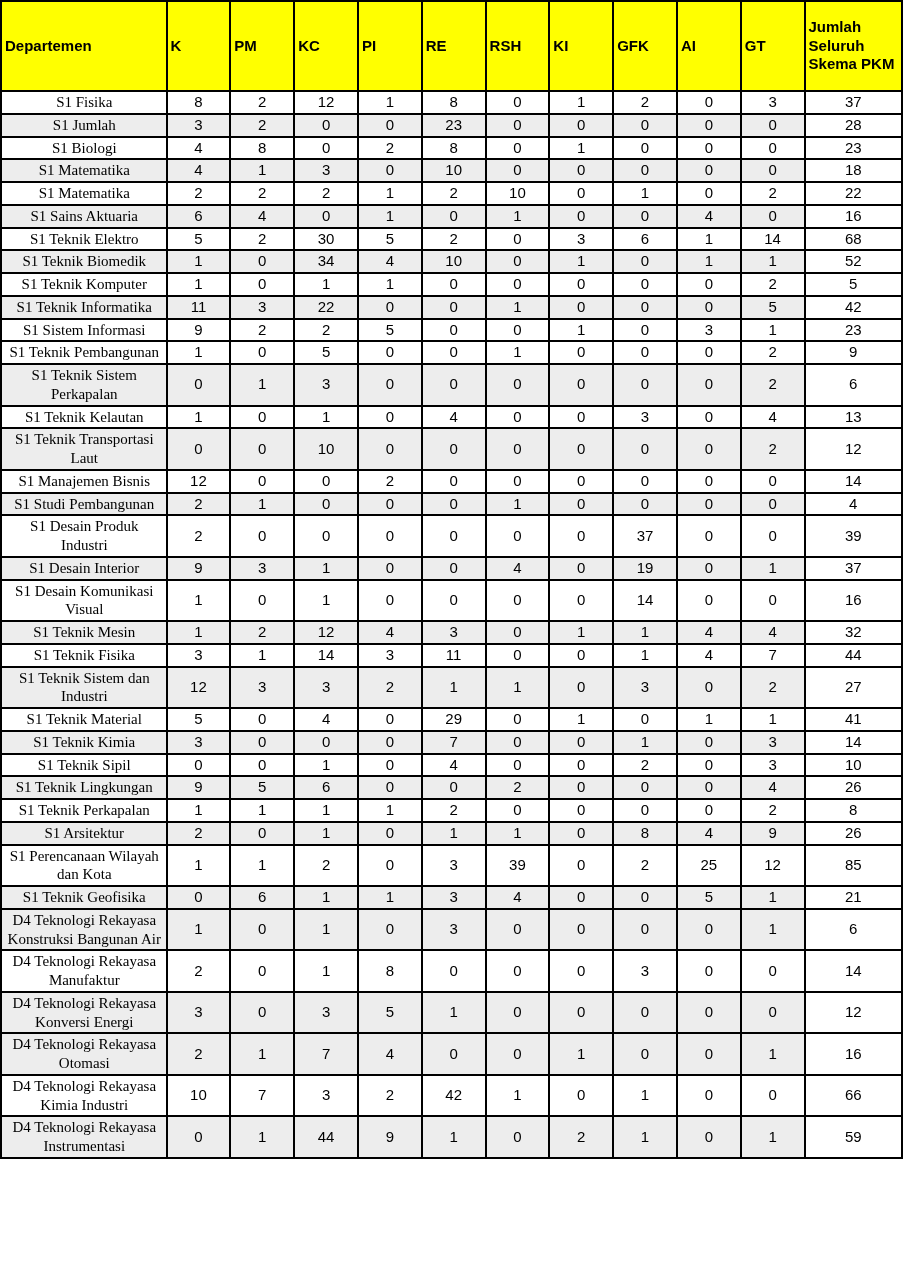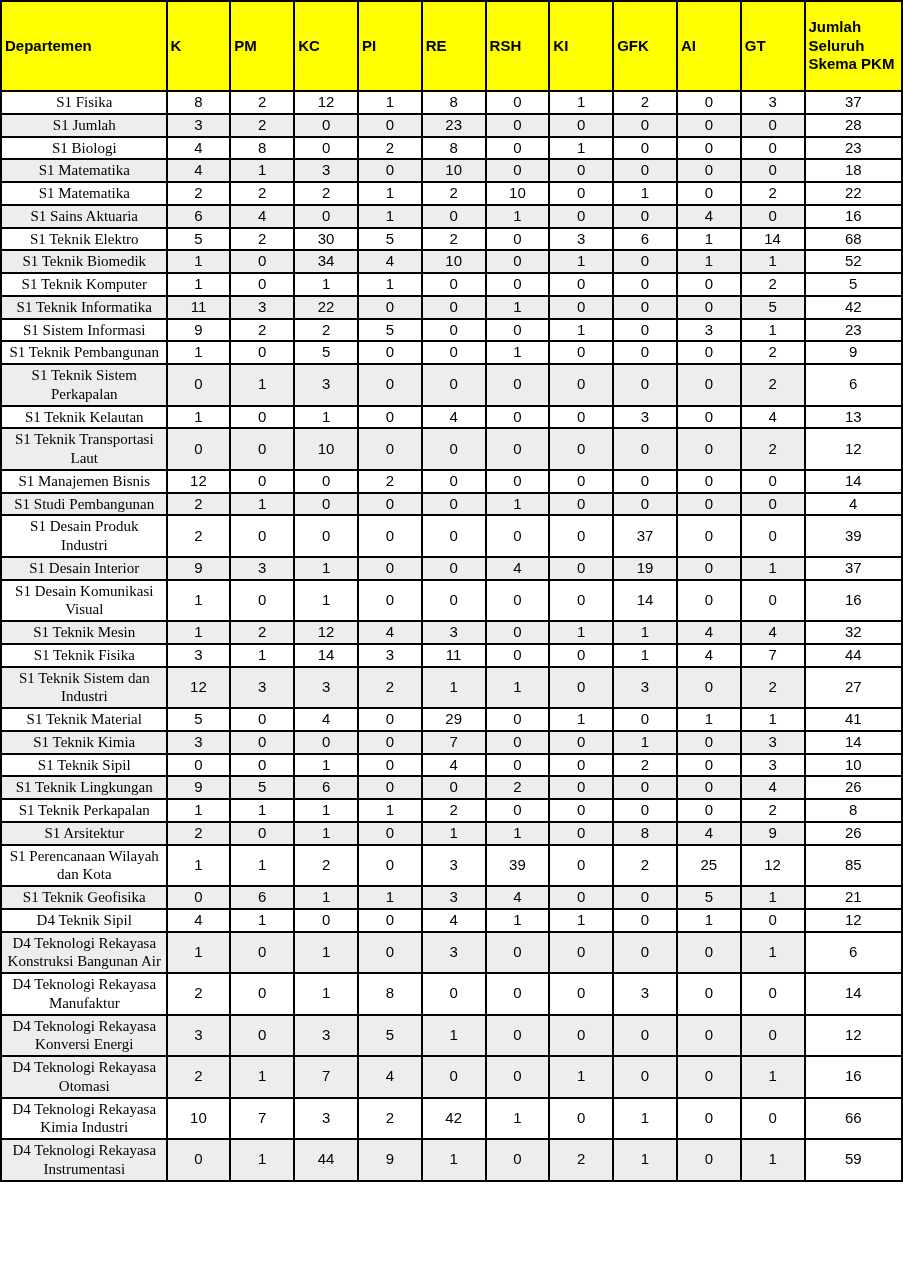--- a/index.html
+++ b/index.html
@@ -516,34 +516,20 @@
         <td class="num">1</td>
         <td class="num">1</td>
         <td class="num">3</td>
         <td class="num">4</td>
         <td class="num">0</td>
         <td class="num">0</td>
         <td class="num">5</td>
         <td class="num">1</td>
         <td class="num jumlah">21</td>
       </tr>
-      <tr>
-        <td class="dept">D4 Teknik Sipil</td>
-        <td class="num">4</td>
-        <td class="num">1</td>
-        <td class="num">0</td>
-        <td class="num">0</td>
-        <td class="num">4</td>
-        <td class="num">1</td>
-        <td class="num">1</td>
-        <td class="num">0</td>
-        <td class="num">1</td>
-        <td class="num">0</td>
-        <td class="num jumlah">12</td>
-      </tr>
       <tr class="shaded">
         <td class="dept">D4 Teknologi Rekayasa Konstruksi Bangunan Air</td>
         <td class="num">1</td>
         <td class="num">0</td>
         <td class="num">1</td>
         <td class="num">0</td>
         <td class="num">3</td>
         <td class="num">0</td>
         <td class="num">0</td>
         <td class="num">0</td>

